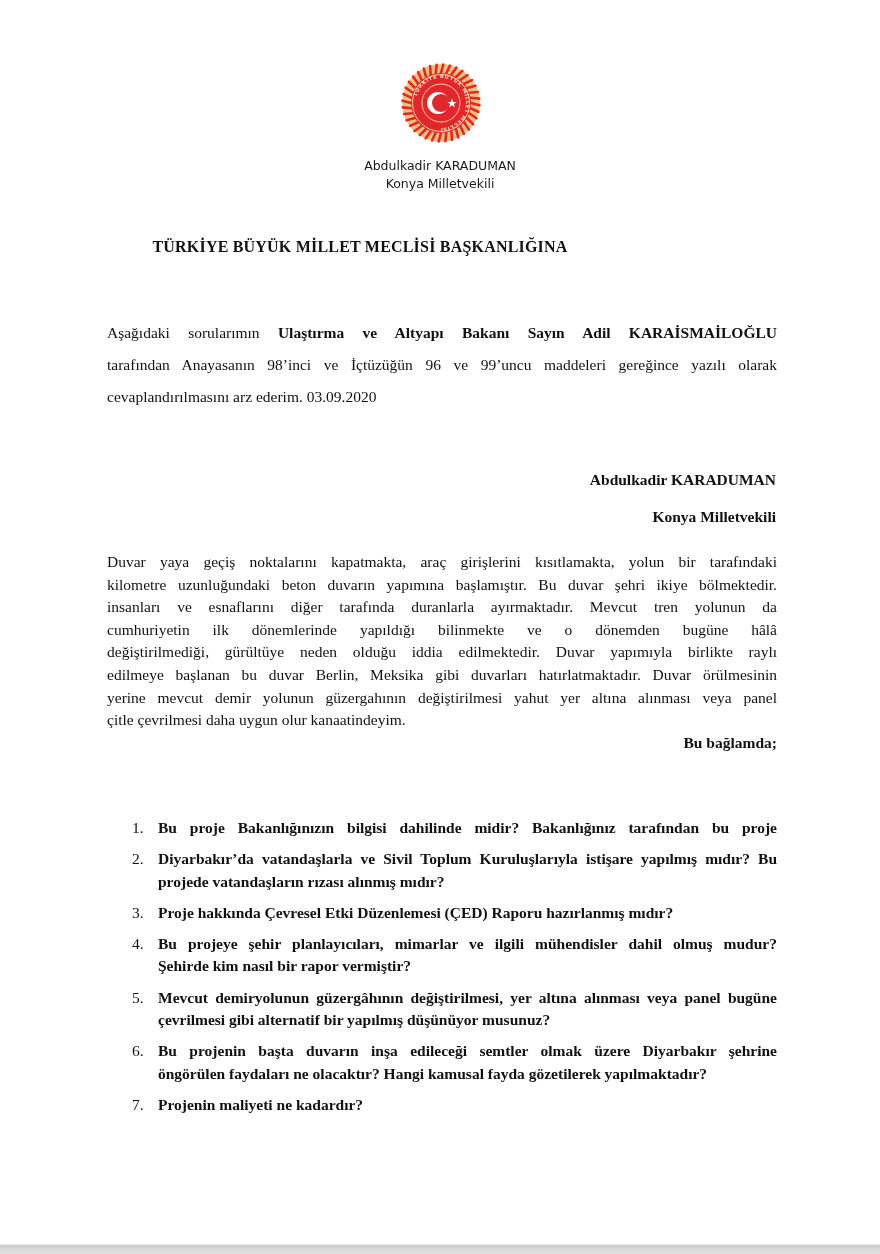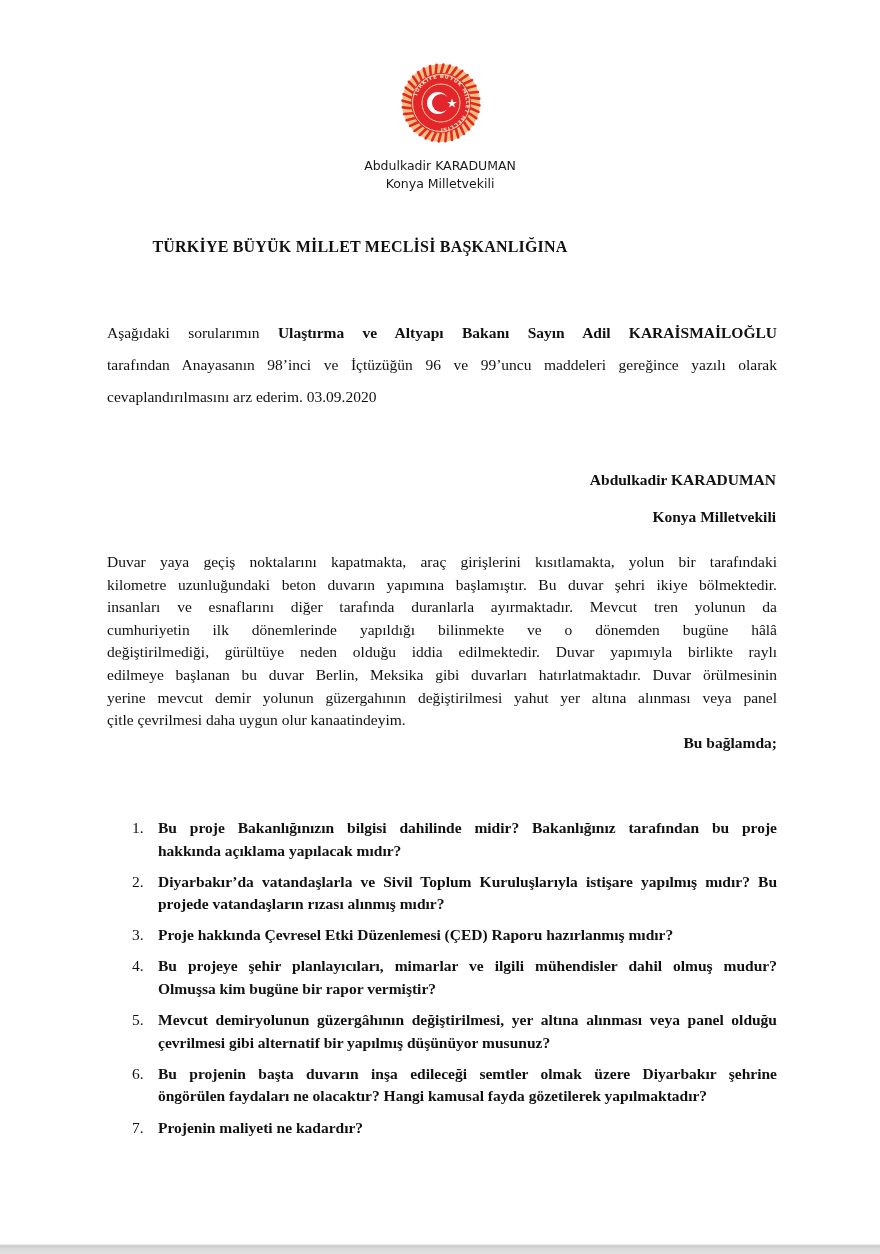--- a/index.html
+++ b/index.html
@@ -213,39 +213,38 @@
     <span class="para-line">edilmeye başlanan bu duvar Berlin, Meksika gibi duvarları hatırlatmaktadır.  Duvar örülmesinin</span>
     <span class="para-line">yerine mevcut demir yolunun güzergahının değiştirilmesi yahut yer altına alınması veya panel</span>
     <span class="para-line" style="text-align-last:left">çitle çevrilmesi daha uygun olur kanaatindeyim.</span>
     <span class="context-label">Bu bağlamda;</span>
   </div>
 
   <ol class="questions">
     <li>
       <span class="num">1.</span>
       <span class="q-line">Bu proje Bakanlığınızın bilgisi dahilinde midir? Bakanlığınız tarafından bu proje</span>
-      <span class="q-line last">hakkında açıklama yapılacak mıdır?</span>
     </li>
     <li>
       <span class="num">2.</span>
       <span class="q-line">Diyarbakır’da vatandaşlarla ve Sivil Toplum Kuruluşlarıyla istişare yapılmış mıdır? Bu</span>
       <span class="q-line last">projede vatandaşların rızası alınmış mıdır?</span>
     </li>
     <li>
       <span class="num">3.</span>
       <span class="q-line last">Proje hakkında Çevresel Etki Düzenlemesi (ÇED) Raporu hazırlanmış mıdır?</span>
     </li>
     <li>
       <span class="num">4.</span>
       <span class="q-line">Bu projeye şehir planlayıcıları, mimarlar ve ilgili mühendisler dahil olmuş mudur?</span>
-      <span class="q-line last">Olmuşsa kim bugüne bir rapor vermiştir?</span>
+      <span class="q-line last">Şehirde kim nasıl bir rapor vermiştir?</span>
     </li>
     <li>
       <span class="num">5.</span>
-      <span class="q-line">Mevcut demiryolunun güzergâhının değiştirilmesi, yer altına alınması veya panel olduğu</span>
+      <span class="q-line">Mevcut demiryolunun güzergâhının değiştirilmesi, yer altına alınması veya panel bugüne</span>
       <span class="q-line last">çevrilmesi gibi alternatif bir yapılmış düşünüyor musunuz?</span>
     </li>
     <li>
       <span class="num">6.</span>
       <span class="q-line">Bu projenin başta duvarın inşa edileceği semtler olmak üzere Diyarbakır şehrine</span>
       <span class="q-line last">öngörülen faydaları ne olacaktır? Hangi kamusal fayda gözetilerek yapılmaktadır?</span>
     </li>
     <li>
       <span class="num">7.</span>
       <span class="q-line last">Projenin maliyeti ne kadardır?</span>

